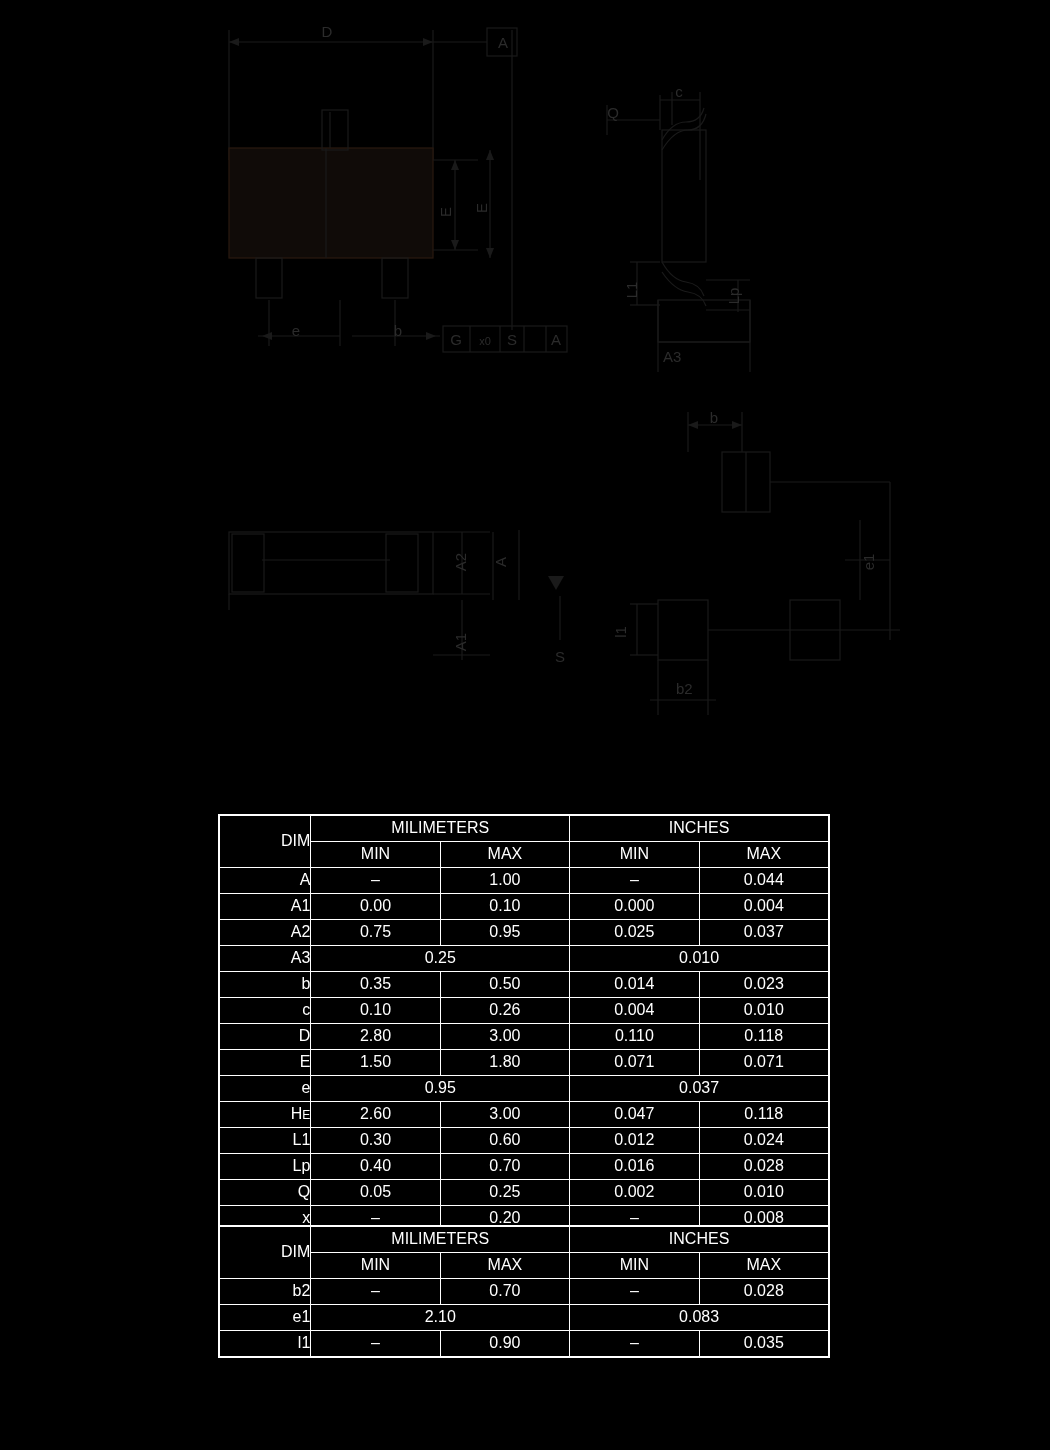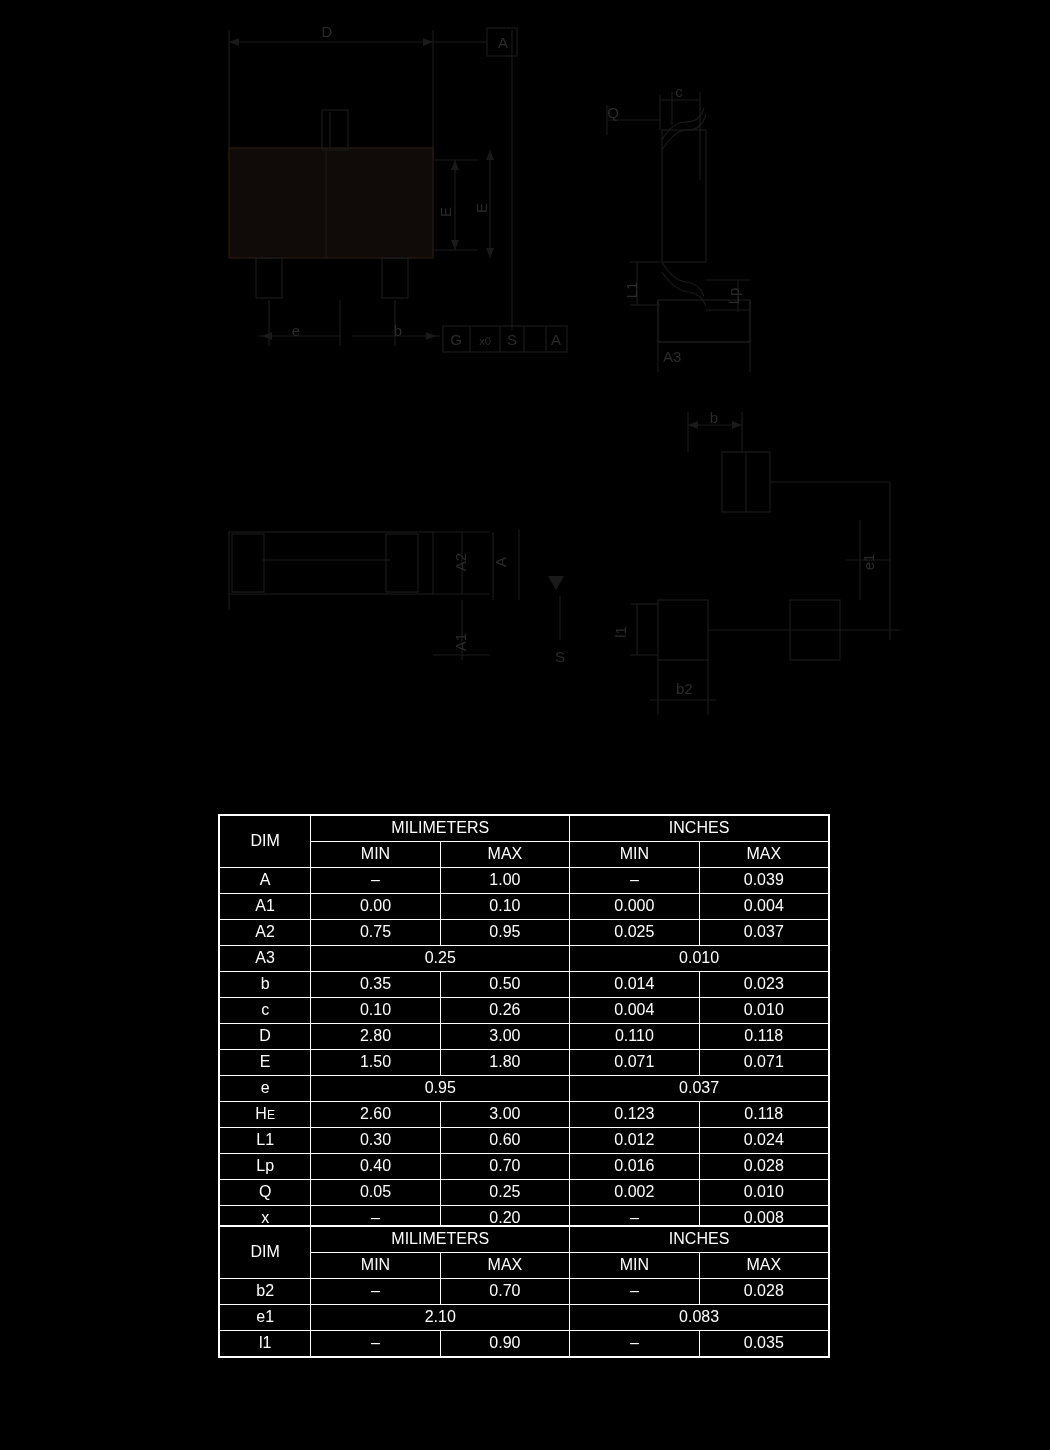--- a/index.html
+++ b/index.html
@@ -46,21 +46,21 @@
     border: 1px solid #ffffff;
     color: #ffffff;
     font-family: "Liberation Sans", sans-serif;
     font-size: 16px;
     font-weight: normal;
     text-align: center;
     padding: 2px 0 3px 0;
     height: 20px;
     line-height: 18px;
   }
-  table.dim td.dimcell { width: 90px; }
+  table.dim td.dimcell { width: 90px; text-align: right; }
   table.dim td.valcell { width: 128px; }
   table.dim td.unitcell { width: 256px; margin-top: 36px; }
   table.dim td.spancell { width: 256px; }
 
   .sub-smallcap {
     font-size: 12px;
     vertical-align: baseline;
   }
 
   
@@ -218,21 +218,21 @@
           <td class="valcell">MIN</td>
           <td class="valcell">MAX</td>
           <td class="valcell">MIN</td>
           <td class="valcell">MAX</td>
         </tr>
         <tr>
           <td class="dimcell">A</td>
           <td class="valcell">–</td>
           <td class="valcell">1.00</td>
           <td class="valcell">–</td>
-          <td class="valcell">0.039</td>
+          <td class="valcell">0.044</td>
         </tr>
         <tr>
           <td class="dimcell">A1</td>
           <td class="valcell">0.00</td>
           <td class="valcell">0.10</td>
           <td class="valcell">0.000</td>
           <td class="valcell">0.004</td>
         </tr>
         <tr>
           <td class="dimcell">A2</td>
@@ -276,21 +276,21 @@
         </tr>
         <tr>
           <td class="dimcell">e</td>
           <td class="spancell" colspan="2">0.95</td>
           <td class="spancell" colspan="2">0.037</td>
         </tr>
         <tr>
           <td class="dimcell">H<span class="sub-smallcap">E</span></td>
           <td class="valcell">2.60</td>
           <td class="valcell">3.00</td>
-          <td class="valcell">0.123</td>
+          <td class="valcell">0.047</td>
           <td class="valcell">0.118</td>
         </tr>
         <tr>
           <td class="dimcell">L1</td>
           <td class="valcell">0.30</td>
           <td class="valcell">0.60</td>
           <td class="valcell">0.012</td>
           <td class="valcell">0.024</td>
         </tr>
         <tr>

